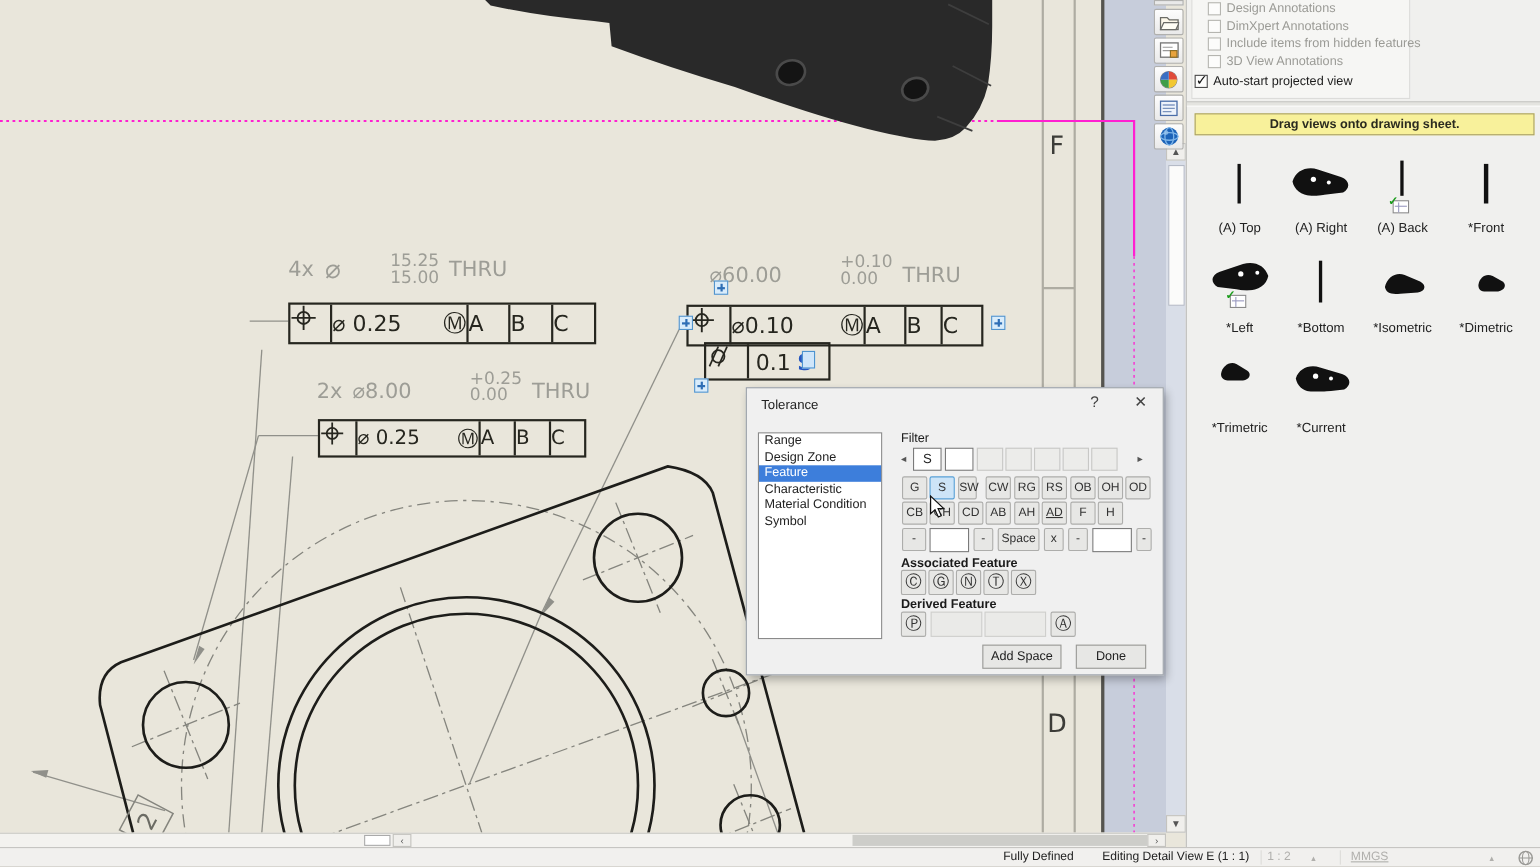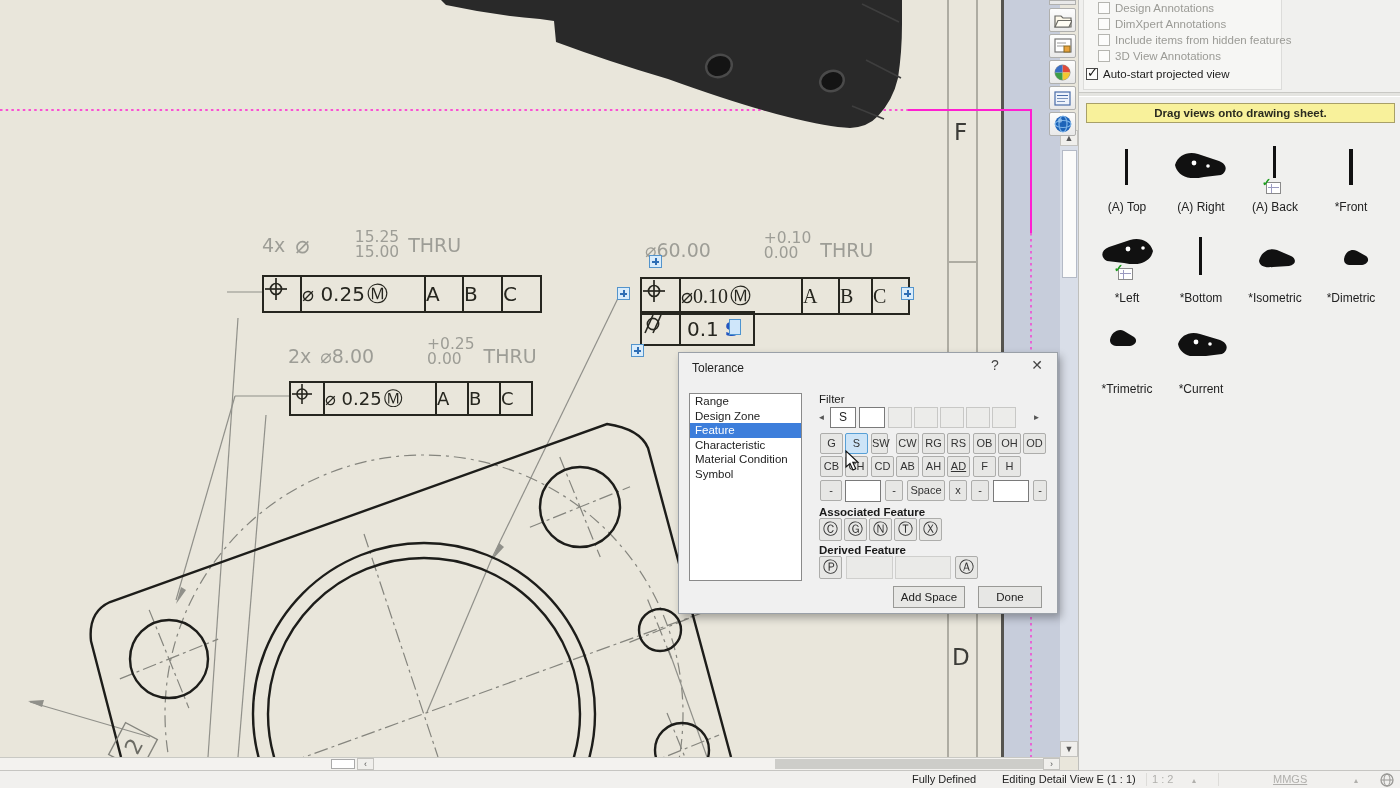--- a/index.html
+++ b/index.html
@@ -14,21 +14,21 @@
   
   .dim{position:absolute;display:flex;color:#9d9d96;font-family:"DejaVu Sans",sans-serif;white-space:nowrap;}
   .dim .main{font-size:19px;}
   .dim .dia{font-size:24px;line-height:24px;margin:0 1px;}
   .dim .stack{display:flex;flex-direction:column;font-size:15.5px;line-height:15px;text-align:left;margin-left:44px;}
   .dim .gap{width:9px;}
 
   
   .fcf{position:absolute;display:flex;border:2px solid #26261f;color:#26261f;
        font-family:"DejaVu Sans",sans-serif;font-size:20px;background:rgba(233,230,219,.0);}
-  .fcf .cell{display:flex;align-items:center;justify-content:flex-start;border-left:2px solid #26261f;}
+  .fcf .cell{display:flex;align-items:center;justify-content:space-between;border-left:2px solid #26261f;}
   .fcf .cell:first-child{border-left:none;}
   .fcf .mod{font-size:21px;margin-left:2px;}
 
   .handle{position:absolute;width:13px;height:13px;background:#d9ecfb;border:1px solid #5394cc;box-sizing:border-box;}
   .handle::before{content:"";position:absolute;left:2px;right:2px;top:5px;height:1.6px;background:#2e6eb5;}
   .handle::after{content:"";position:absolute;top:2px;bottom:2px;left:5px;width:1.6px;background:#2e6eb5;}
   .typedS{color:#2456c0;font-weight:bold;margin-left:6px;}
   .scaret{position:absolute;width:10px;height:14px;background:#cfe6fa;border:1px solid #4d94d0;}
 
   
@@ -242,21 +242,21 @@
       </div>
       <div class="cell" style="width:110px;">
         <span>⌀ 0.25</span>
           <span class="mod" style="font-size:19px;">Ⓜ</span>
       </div>
       <div class="cell" style="width:30px;">A</div>
       <div class="cell" style="width:30px;">B</div>
       <div class="cell" style="width:30px;">C</div>
     </div>
 
-    <div class="fcf" style="left:640px;top:277px;height:34px;font-family:Liberation Serif, serif;">
+    <div class="fcf" style="left:624px;top:277px;height:34px;">
       <div class="cell" style="width:37px;">
         <svg width="24" height="24">
             <g stroke="#26261f" stroke-width="1.7" fill="none">
               <circle cx="12" cy="12" r="5.5"></circle>
               <line x1="1" y1="12" x2="23" y2="12"></line>
               <line x1="12" y1="1" x2="12" y2="23"></line>
             </g>
           </svg>
       </div>
       <div class="cell" style="width:120px;">
@@ -523,21 +523,21 @@
     <path d="M1,1 L1,17 L5,13.5 L8,20 L10.7,18.8 L7.8,12.3 L13,12.3 Z" fill="#fff" stroke="#111" stroke-width="1.1"></path>
   </svg>
 
   <div id="status" class="abs">
     <span class="st-dark" style="left:912px;">Fully Defined</span>
     <span class="st-dark" style="left:1002px;">Editing Detail View E (1 : 1)</span>
     <div class="st-sep" style="left:1146px;"></div>
     <span class="st-gray" style="left:1152px;">1 : 2</span>
     <span class="st-gray" style="left:1192px;font-size:8px;top:5px;">▴</span>
     <div class="st-sep" style="left:1218px;"></div>
-    <span class="st-gray" style="left:1273px;text-decoration:underline;">MMGS</span>
+    <span class="st-gray" style="left:1228px;text-decoration:underline;">MMGS</span>
     <span class="st-gray" style="left:1354px;font-size:8px;top:5px;">▴</span>
     <svg class="abs" style="left:1380px;top:2px;" width="14" height="14">
       <circle cx="7" cy="7" r="6" fill="none" stroke="#9a9996" stroke-width="1.3"></circle>
       <ellipse cx="7" cy="7" rx="3" ry="6" fill="none" stroke="#9a9996" stroke-width="1"></ellipse>
       <line x1="1" y1="7" x2="13" y2="7" stroke="#9a9996" stroke-width="1"></line>
     </svg>
   </div>
 
 </div>
 

